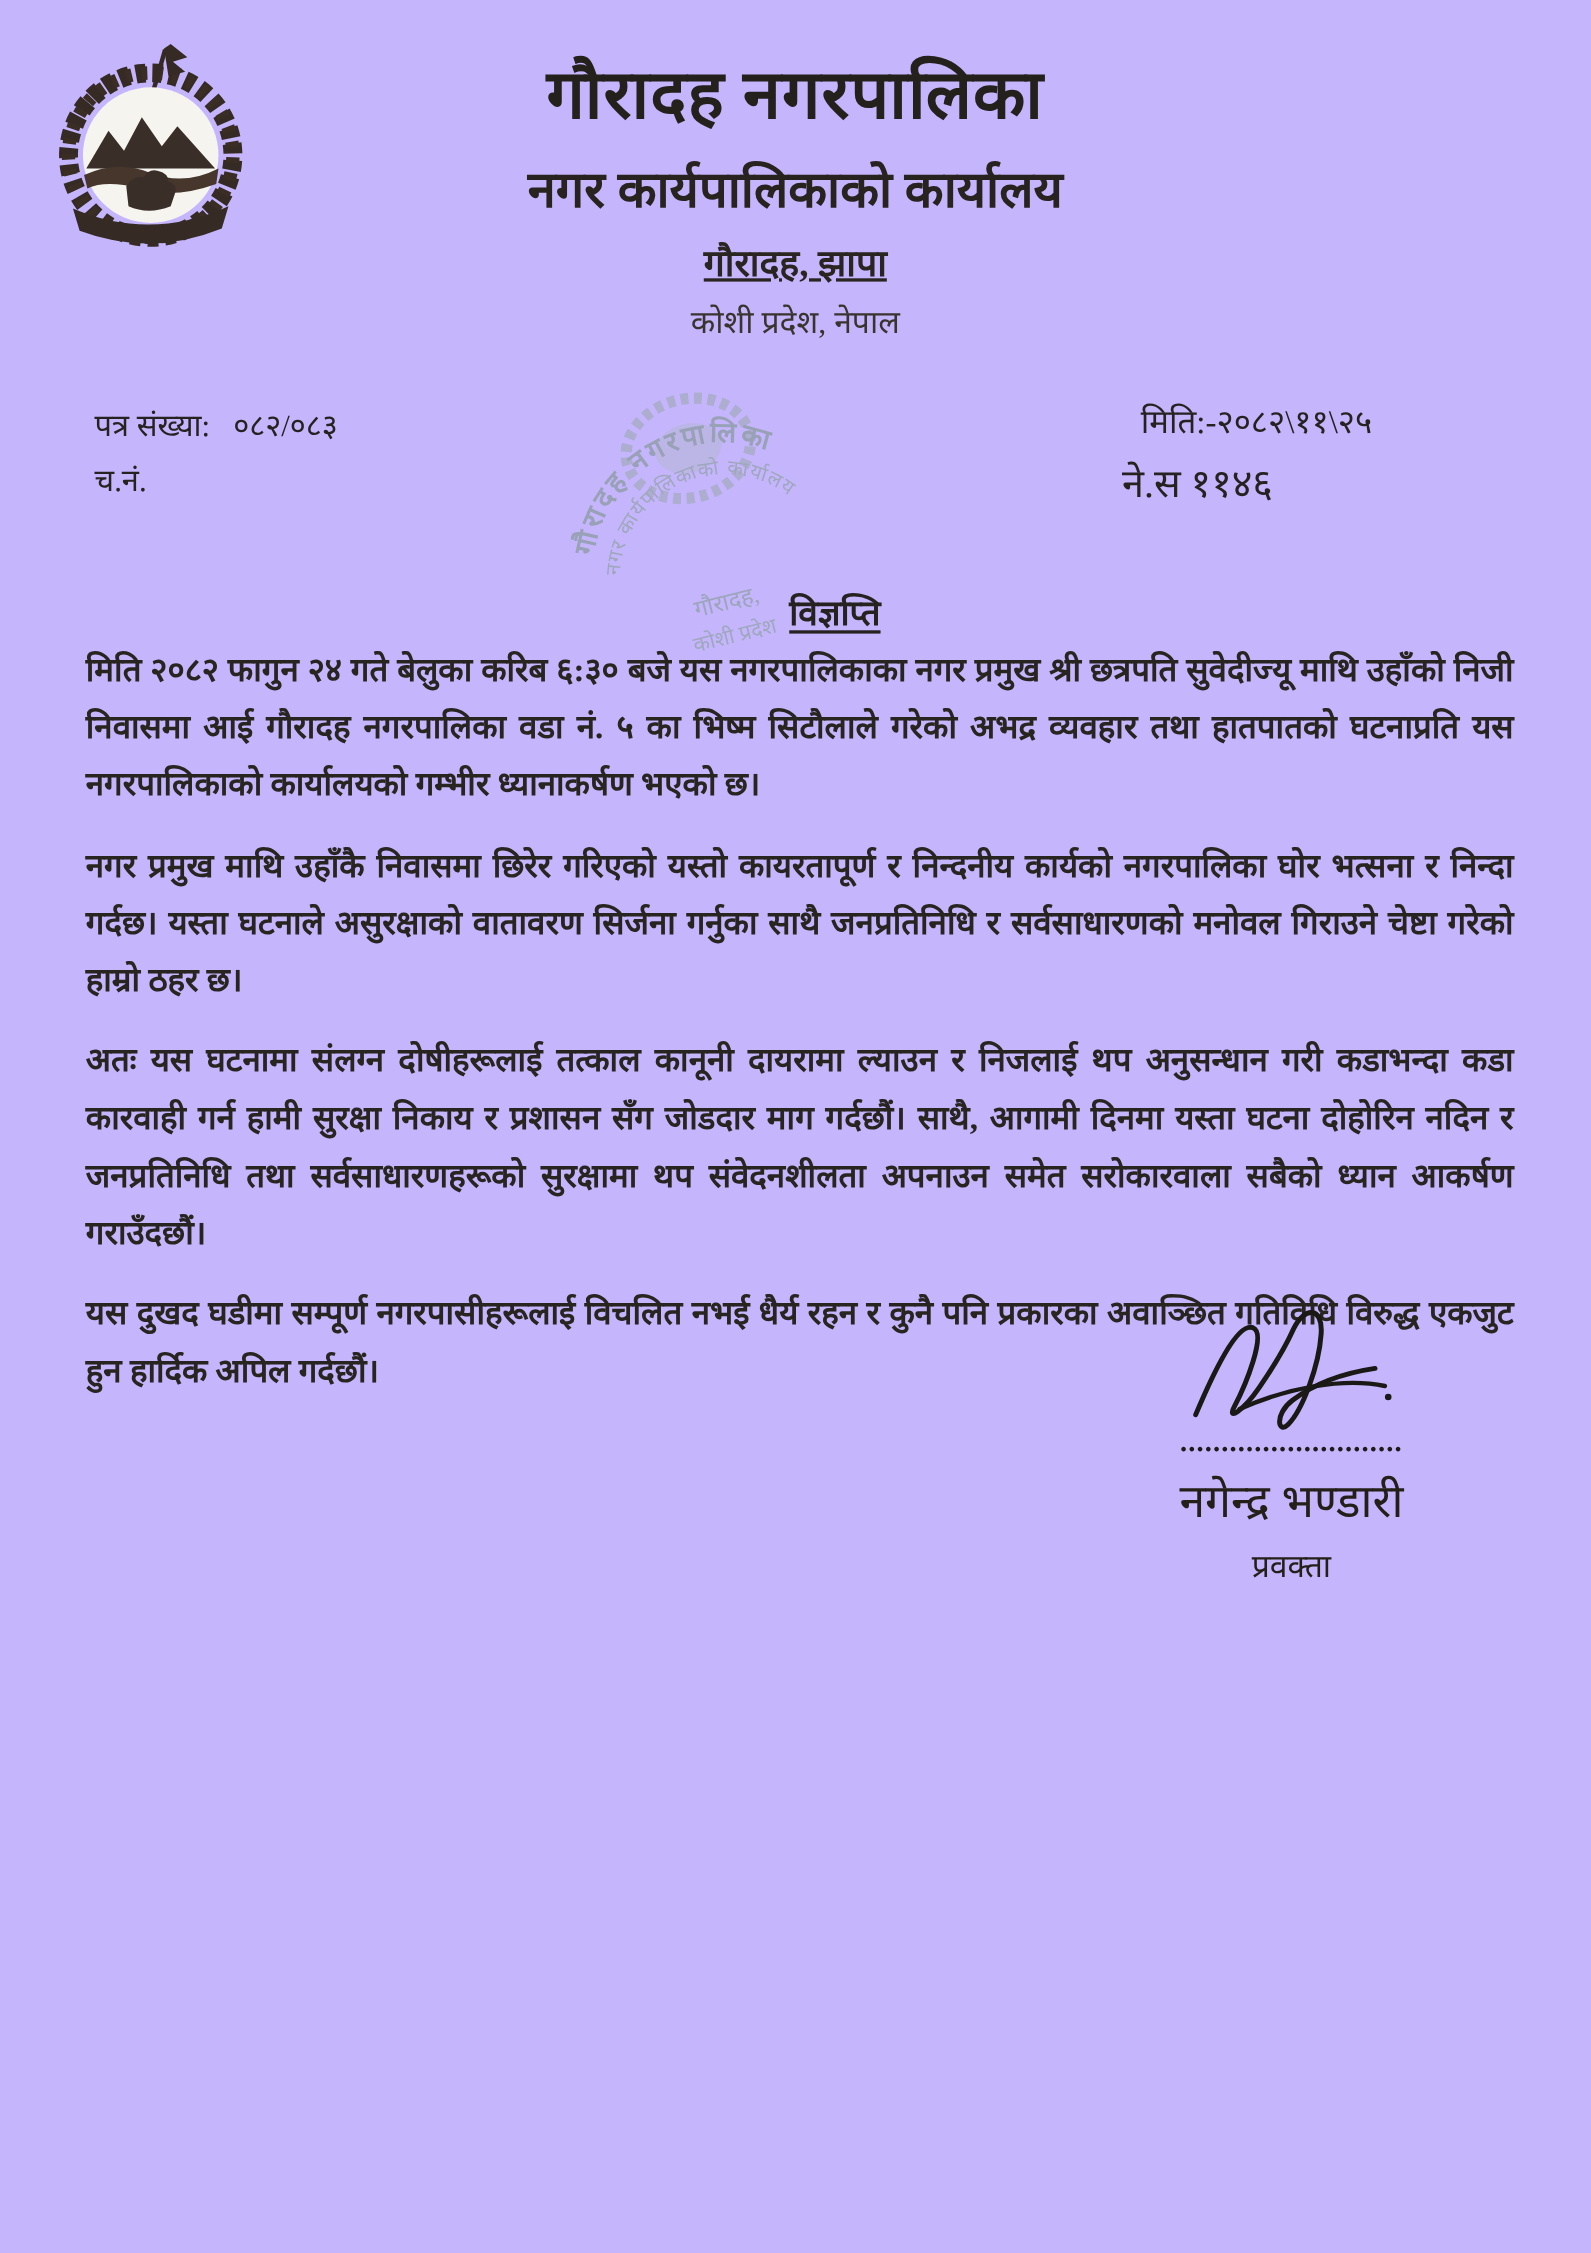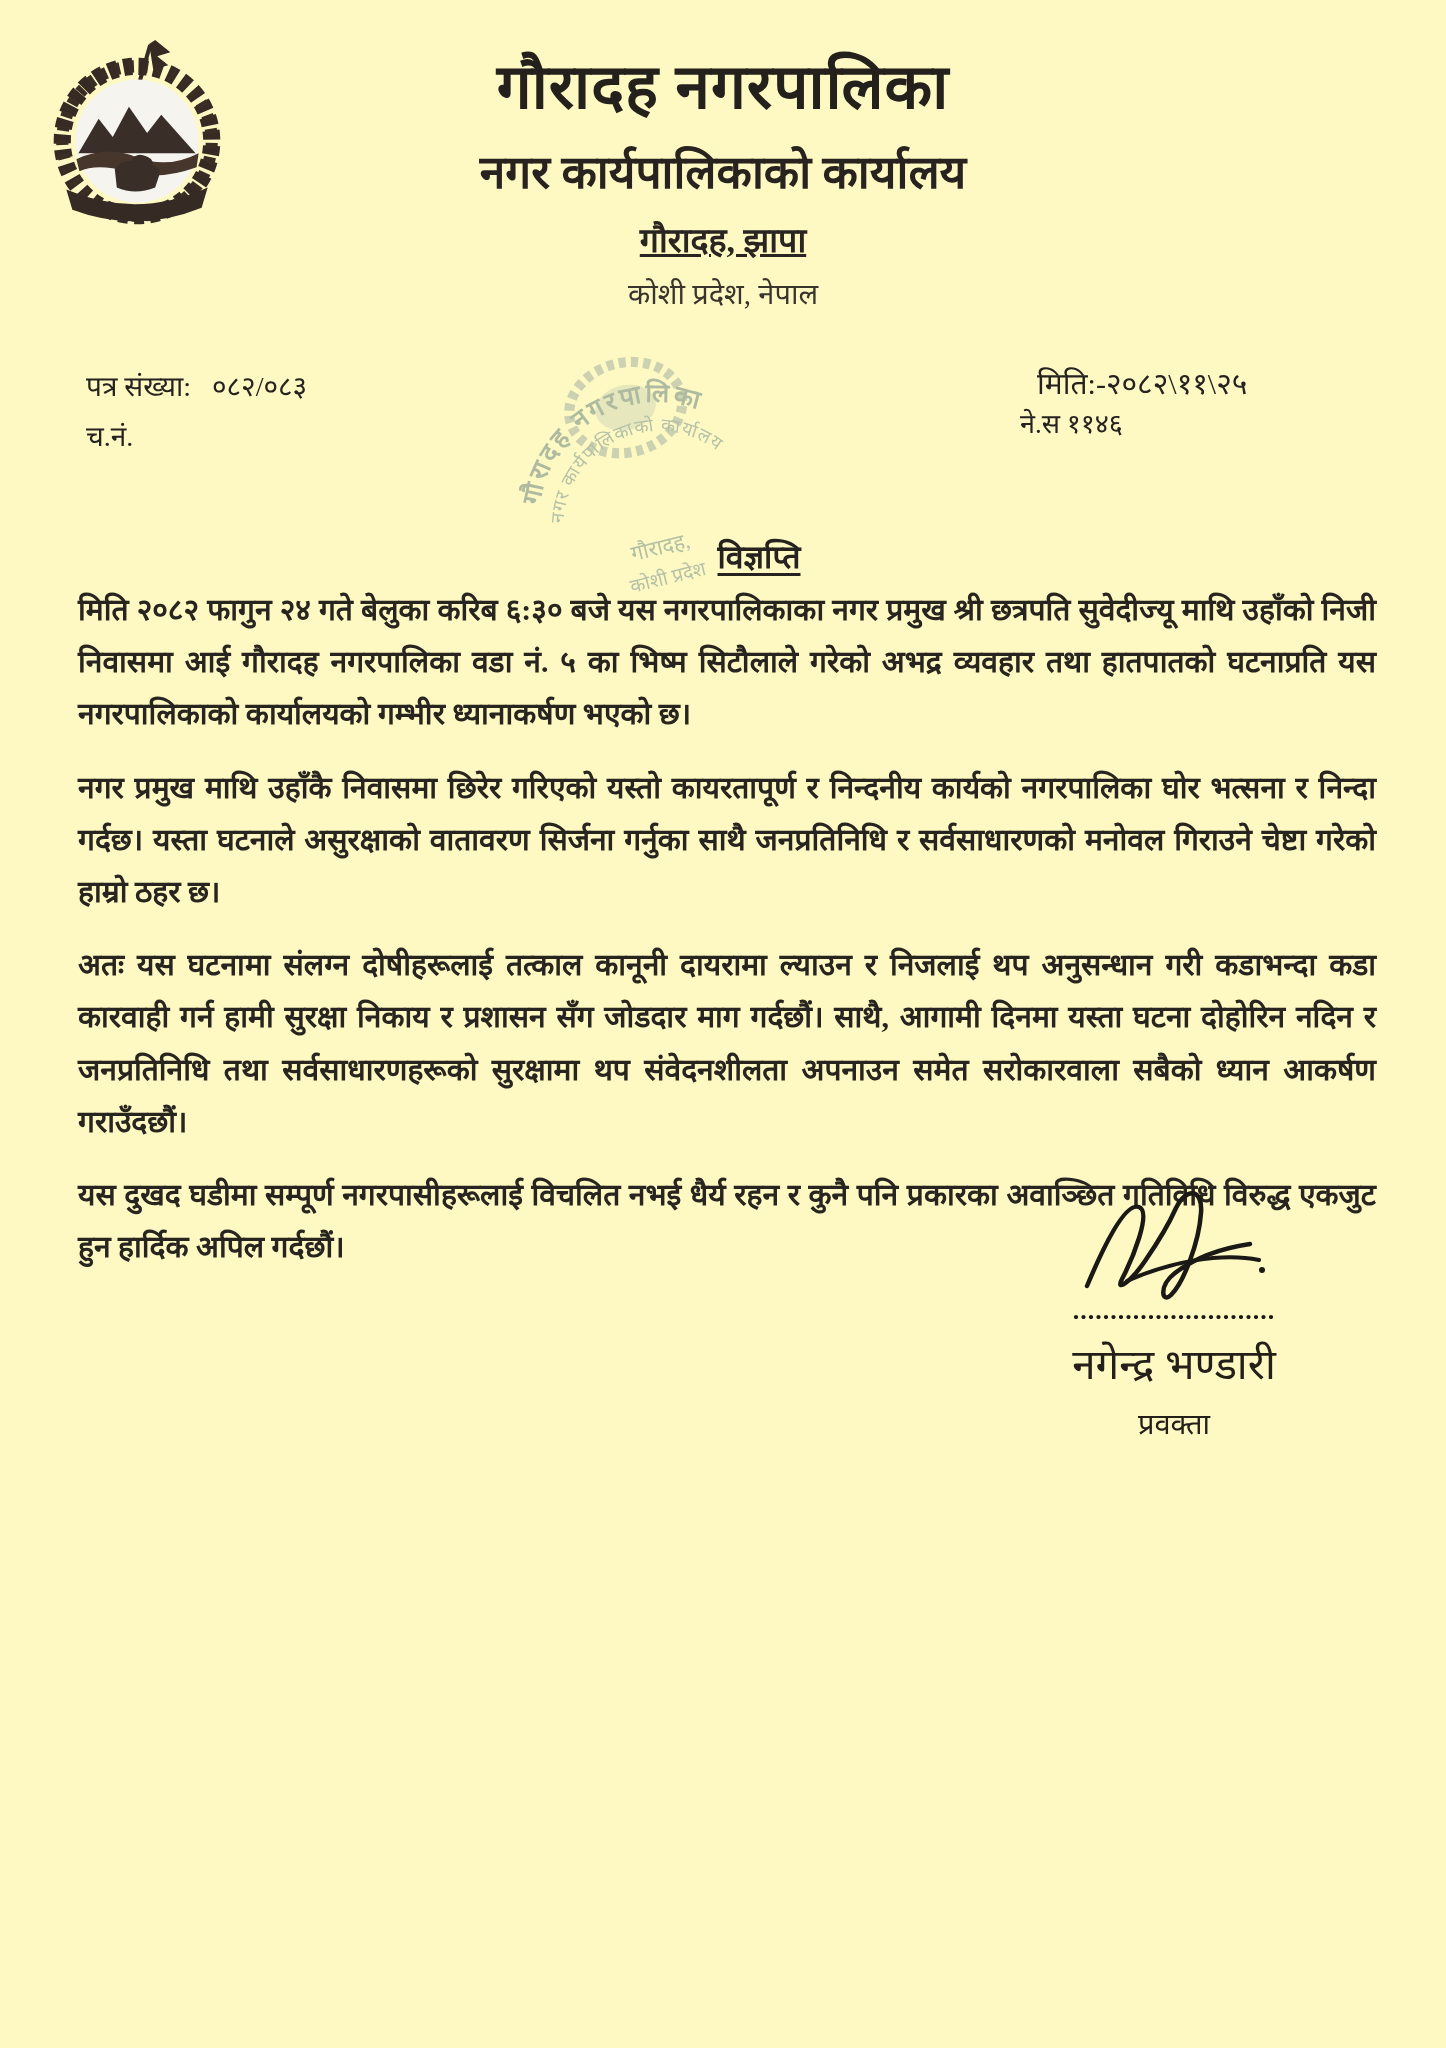--- a/index.html
+++ b/index.html
@@ -6,21 +6,21 @@
   body{
     width:1446px;height:2048px;
     background:#ffffff;
     font-family:"Liberation Serif","DejaVu Serif",serif;
     color:#262220;
     position:relative;
     overflow:hidden;
   }
   .page{
     position:absolute;inset:0;
-    background:#fef9c3;
+    background:#c4b5fd;
   }
   
   .emblem{
     position:absolute;left:36px;top:38px;width:202px;height:202px;
   }
   .head-block{
     position:absolute;left:0;top:56px;width:1446px;
     text-align:center;line-height:1;
   }
   .head-municipality{
@@ -32,21 +32,21 @@
   .head-place{
     margin-top:28px;font-size:34px;font-weight:700;color:#2a2521;text-decoration:underline;
   }
   .head-province{
     margin-top:22px;font-size:29px;font-weight:400;color:#3a342e;
   }
   
   .ref-left-1{position:absolute;left:86px;top:366px;font-size:28px;}
   .ref-left-2{position:absolute;left:86px;top:416px;font-size:28px;}
   .ref-right-1{position:absolute;left:1014px;top:362px;font-size:30px;margin-left:23px;}
-  .ref-right-2{position:absolute;left:1020px;top:404px;font-size:27px;}
+  .ref-right-2{position:absolute;left:1020px;top:414px;font-size:36px;}
   
   .stamp{
     position:absolute;left:488px;top:316px;width:306px;height:306px;
     transform:rotate(-14deg);
     opacity:.62;
     pointer-events:none;
   }
   
   .subject{
     position:absolute;left:0;top:534px;width:1446px;text-align:center;

